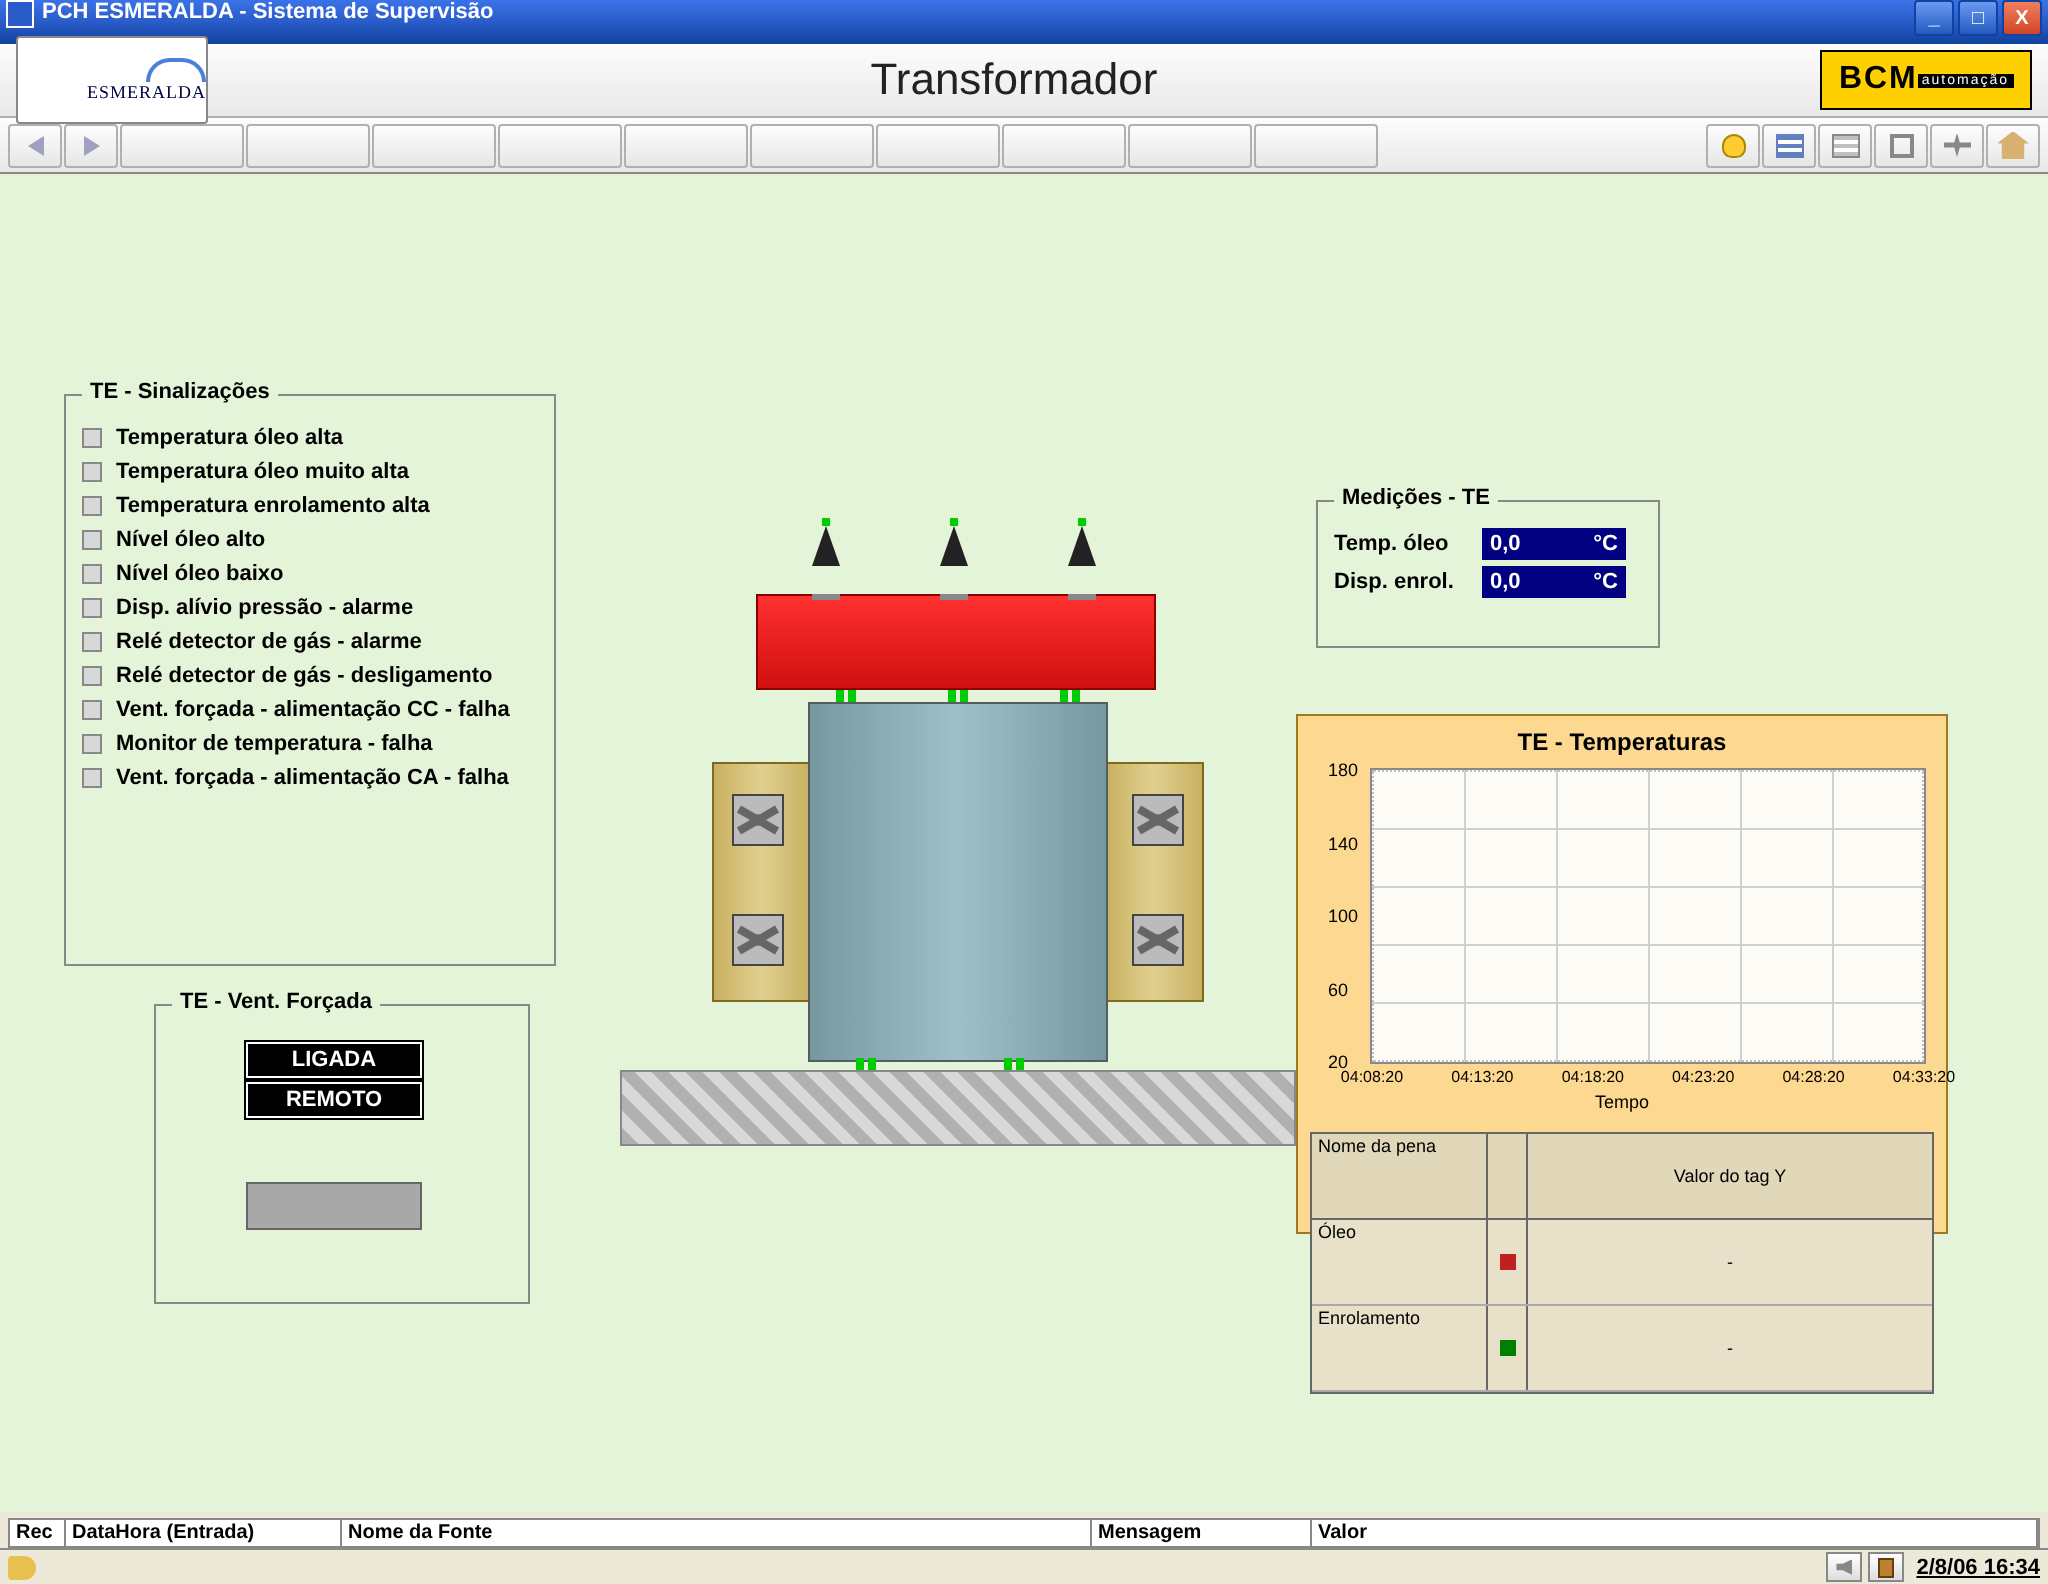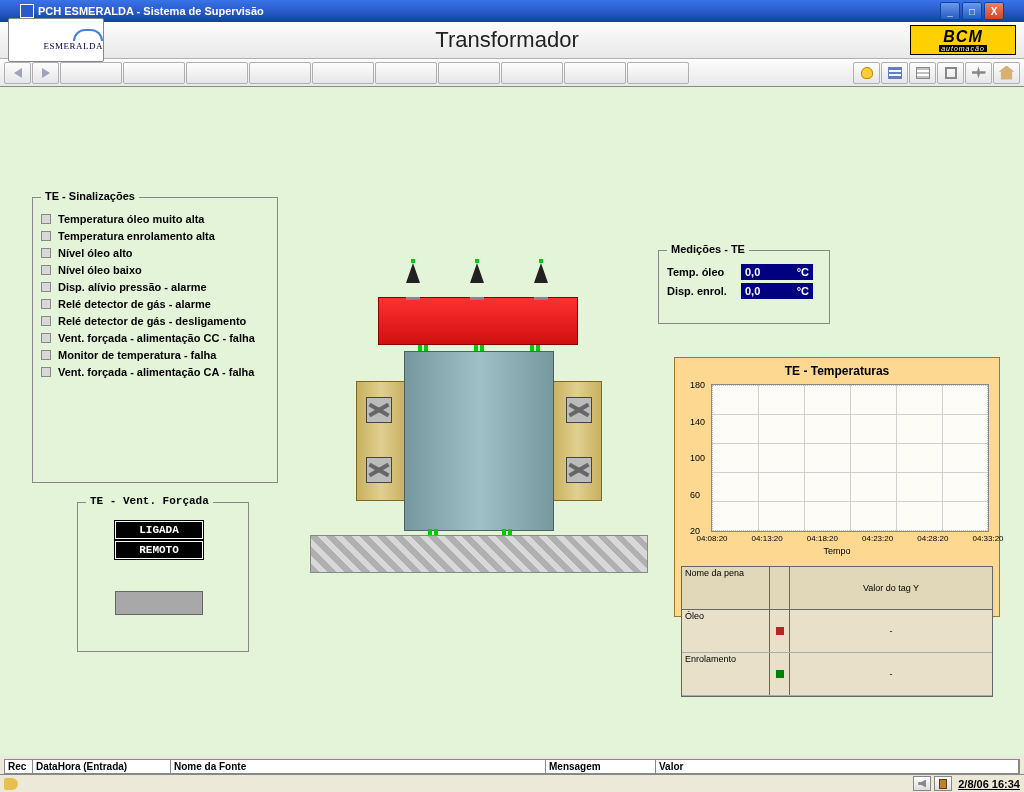--- a/index.html
+++ b/index.html
@@ -1,34 +1,34 @@
 <!DOCTYPE html>
 <html><head>
 <meta charset="utf-8">
 <style>
   * { box-sizing: border-box; margin: 0; padding: 0; }
   body { font-family: "Tahoma", Arial, sans-serif; font-size: 11px; background: #ece9d8; overflow: hidden; }
   .window { width: 1024px; height: 792px; background: #ece9d8; position: relative; }
   .titlebar {
     height: 22px; background: linear-gradient(to bottom, #3a72e8 0%, #2a5cc9 50%, #1042a0 100%);
-    color: #fff; display: flex; align-items: center; padding: 0 20px;
+    color: #fff; display: flex; padding: 0 3px;
   }
   .titlebar .icon { width: 14px; height: 14px; background: #2a5cc9; border: 1px solid #fff; margin-right: 4px; }
   .titlebar .title { flex: 1; font-weight: bold; font-size: 11px; }
   .win-btns { display: flex; gap: 2px; }
   .win-btn { width: 20px; height: 18px; border: 1px solid #1042a0; border-radius: 2px; display: flex; align-items: center; justify-content: center; font-weight: bold; font-size: 10px; color: #fff; }
   .win-min, .win-max { background: linear-gradient(to bottom, #6a9af0, #245ac0); }
   .win-close { background: linear-gradient(to bottom, #f08060, #d04525); }
   
   .header-strip { height: 37px; background: linear-gradient(to bottom, #fdfdfd, #e8e8e8); border-bottom: 1px solid #b0b0b0; display: flex; align-items: center; justify-content: space-between; padding: 0 8px; }
   .logo-left { width: 96px; height: 44px; background: #fff; border: 1px solid #888; border-radius: 2px; display: flex; flex-direction: column; align-items: flex-end; justify-content: center; }
   .logo-left .arch { width: 30px; height: 12px; border-top: 2px solid #4a80d8; border-left: 2px solid #4a80d8; border-right: 2px solid #4a80d8; border-radius: 15px 15px 0 0; }
   .logo-left .txt { font-family: Georgia, serif; font-size: 9px; color: #004; letter-spacing: 0.5px; }
   .header-title { font-size: 22px; color: #222; }
-  .logo-right { width: 106px; height: 30px; background: #ffd000; border: 1px solid #000; display: flex; flex-direction: column; align-items: center; justify-content: center; font-style: italic; }
+  .logo-right { width: 106px; height: 30px; background: #ffd000; border: 1px solid #000; display: flex; flex-direction: row; align-items: center; justify-content: center; }
   .logo-right .bcm { font-weight: bold; font-size: 16px; color: #000; letter-spacing: 1px; line-height: 1; }
   .logo-right .sub { background: #000; color: #fff; font-size: 7px; padding: 0 2px; letter-spacing: 1px; }
   
   .toolbar { height: 28px; background: linear-gradient(to bottom, #fdfdfd, #e8e8e8); border-bottom: 1px solid #888; display: flex; align-items: center; padding: 2px 4px; gap: 1px; }
   .tb-btn { width: 27px; height: 22px; border: 1px solid #b0b0b0; background: linear-gradient(to bottom, #fdfdfd, #e6e6e6); display: flex; align-items: center; justify-content: center; border-radius: 2px; }
   .tb-btn.wide { width: 62px; }
   .tb-spacer { flex: 1; }
   .arrow-l, .arrow-r { width: 0; height: 0; border-top: 5px solid transparent; border-bottom: 5px solid transparent; }
   .arrow-l { border-right: 8px solid #a0a0c0; }
   .arrow-r { border-left: 8px solid #a0a0c0; }
@@ -42,21 +42,21 @@
   .canvas { position: absolute; left: 0; top: 87px; right: 0; bottom: 36px; background: #e4f4d8; }
   
   .fieldset { position: absolute; border: 1px solid #888; padding: 10px 16px 8px 8px; }
   .fieldset .legend { position: absolute; top: -8px; left: 8px; background: #e4f4d8; padding: 0 4px; font-weight: bold; font-size: 11px; }
   
   .sig-box { left: 32px; top: 110px; width: 246px; height: 286px; }
   .sig-list { margin-top: 2px; }
   .sig-item { display: flex; align-items: center; font-size: 11px; font-weight: bold; padding: 2.5px 0; }
   .sq { width: 10px; height: 10px; background: #d8d8d8; border: 1px solid #888; margin-right: 7px; flex-shrink: 0; }
   
-  .vent-box { left: 77px; top: 415px; width: 172px; height: 150px; font-family: Liberation Mono, monospace; }
+  .vent-box { left: 77px; top: 415px; width: 188px; height: 150px; }
   .btn-black { background: #000; color: #fff; font-weight: bold; font-size: 11px; text-align: center; padding: 2px 0; border: 1px solid #fff; outline: 1px solid #000; width: 88px; margin: 2px auto; display: block; }
   .gray-rect { width: 88px; height: 24px; background: #a8a8a8; border: 1px solid #666; margin: 32px auto 0 auto; }
   
   .med-box { left: 658px; top: 163px; width: 172px; height: 74px; }
   .med-row { display: flex; align-items: center; justify-content: space-between; margin: 3px 0; }
   .med-lbl { font-size: 11px; font-weight: bold; }
   .med-val { background: #000080; color: #fff; font-weight: bold; font-size: 11px; width: 72px; padding: 2px 4px; display: flex; justify-content: space-between; }
   
   
   .trafo { position: absolute; left: 310px; top: 210px; width: 320px; height: 310px; }
@@ -78,21 +78,21 @@
   .fan::before { transform: translate(-50%,-50%) rotate(30deg); }
   .fan::after { transform: translate(-50%,-50%) rotate(-30deg); }
   .fL1 { left: 56px; top: 100px; } .fL2 { left: 56px; top: 160px; }
   .fR1 { left: 256px; top: 100px; } .fR2 { left: 256px; top: 160px; }
   .base { position: absolute; left: 0; top: 238px; width: 338px; height: 38px; background: repeating-linear-gradient(45deg, #b0b0b0 0 6px, #d8d8d8 6px 12px); border: 1px solid #888; }
   .bot-lead { position: absolute; top: 232px; width: 4px; height: 8px; background: #0c0; }
   .bl1 { left: 118px; } .bl2 { left: 124px; }
   .bl3 { left: 192px; } .bl4 { left: 198px; }
   
   
-  .chart-card { position: absolute; left: 648px; top: 270px; width: 326px; height: 260px; background: #fcd890; border: 1px solid #a07820; margin-left: 26px; }
+  .chart-card { position: absolute; left: 648px; top: 270px; width: 326px; height: 260px; background: #fcd890; border: 1px solid #a07820; }
   .chart-title { text-align: center; font-weight: bold; font-size: 12px; padding: 6px 0; }
   .chart-plot { position: relative; margin: 0 10px 0 36px; height: 148px; background: #fefcf6; border: 1px solid #888; }
   .gridlines { position: absolute; inset: 0; background-image:
     repeating-linear-gradient(to bottom, transparent 0 28px, #d0d0d0 28px 29px),
     repeating-linear-gradient(to right, transparent 0 45px, #d0d0d0 45px 46px);
     border: 1px dotted #c0c0c0; }
   .ytick { position: absolute; left: -22px; font-size: 9px; transform: translateY(-50%); }
   .xtick { position: absolute; bottom: -12px; font-size: 8px; transform: translateX(-50%); }
   .xlabel { text-align: center; font-size: 9px; margin-top: 14px; }
   .legend-tbl { margin: 10px 6px 4px 6px; border: 1px solid #666; font-size: 9px; background: #e8e0c8; }
@@ -179,20 +179,24 @@
     <div class="tb-btn">
         <div class="home-icn"></div>
       </div>
   </div>
 
   <div class="canvas">
 
     <div class="fieldset sig-box">
       <div class="legend">TE - Sinalizações</div>
       <div class="sig-list" id="sig-list">
+          <div class="sig-item">
+            <span class="sq"></span>
+            <span>Temperatura óleo alta</span>
+          </div>
           <div class="sig-item">
             <span class="sq"></span>
             <span>Temperatura óleo muito alta</span>
           </div>
           <div class="sig-item">
             <span class="sq"></span>
             <span>Temperatura enrolamento alta</span>
           </div>
           <div class="sig-item">
             <span class="sq"></span>

